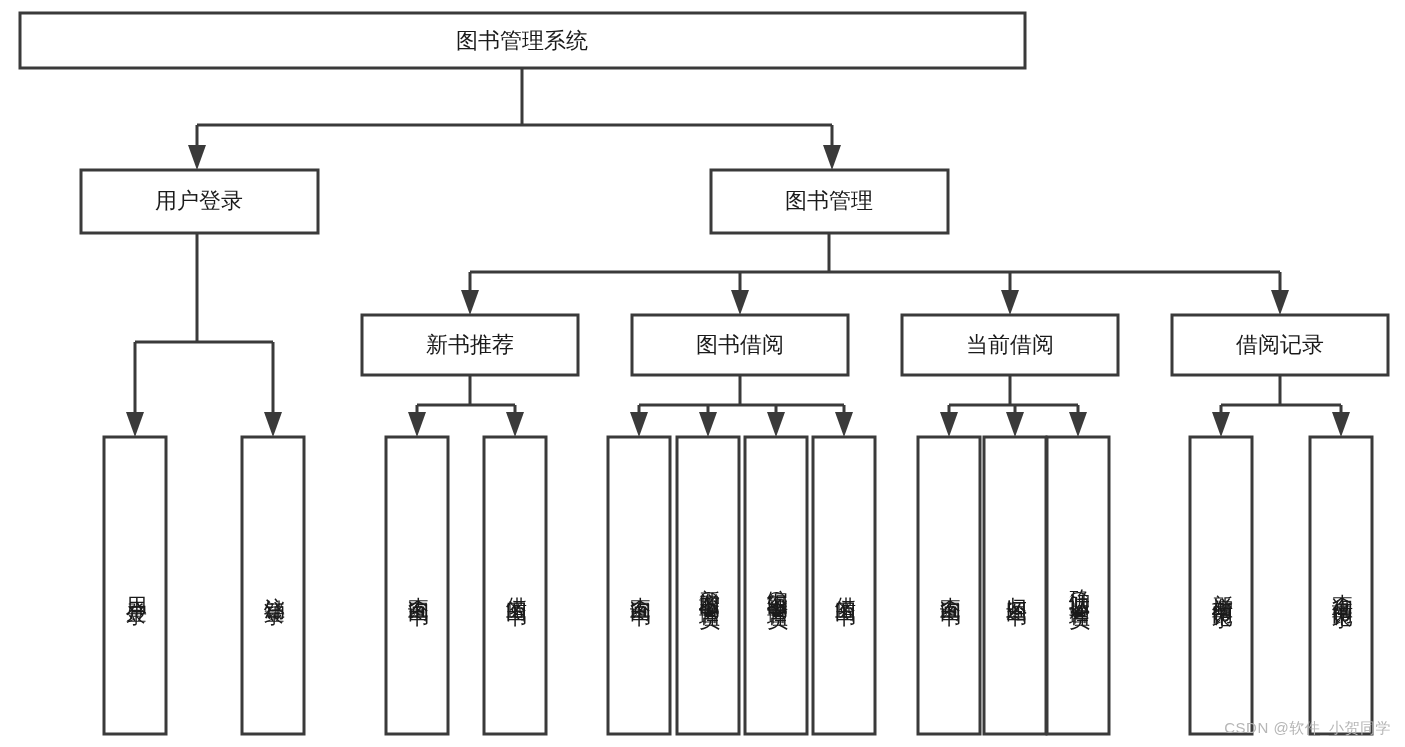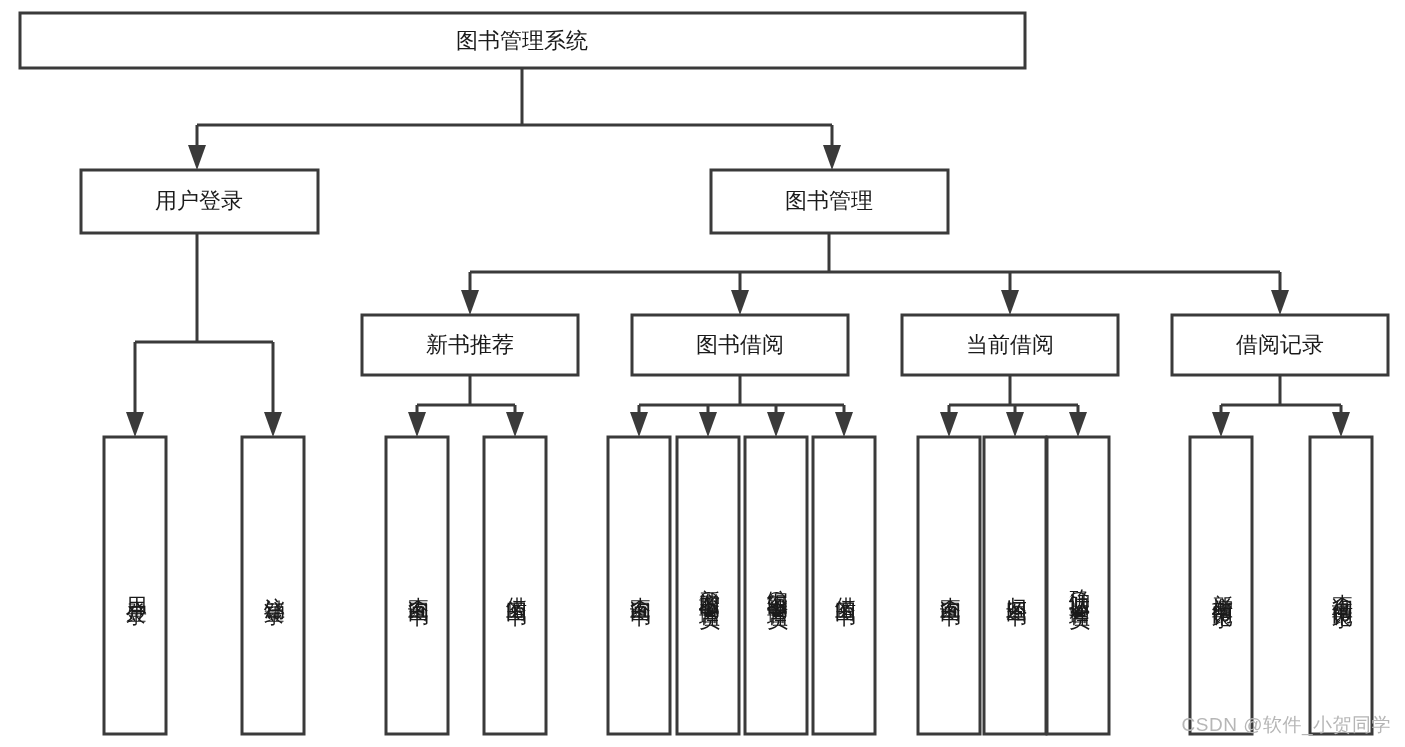--- a/index.html
+++ b/index.html
@@ -49,21 +49,21 @@
   }
   .arrow-head {
     fill: #3a3a3a;
     stroke: none;
   }
   .watermark {
     position: absolute;
     right: 14px;
     bottom: 9px;
     font-family: "Liberation Sans", "DejaVu Sans", sans-serif;
-    font-size: 19px;
+    font-size: 15px;
     color: #b6b6b6;
     white-space: nowrap;
     letter-spacing: 0.5px;
     pointer-events: none;
   }
 </style>
 </head>
 <body>
 
 <svg id="diagram" viewBox="0 0 1405 747">

